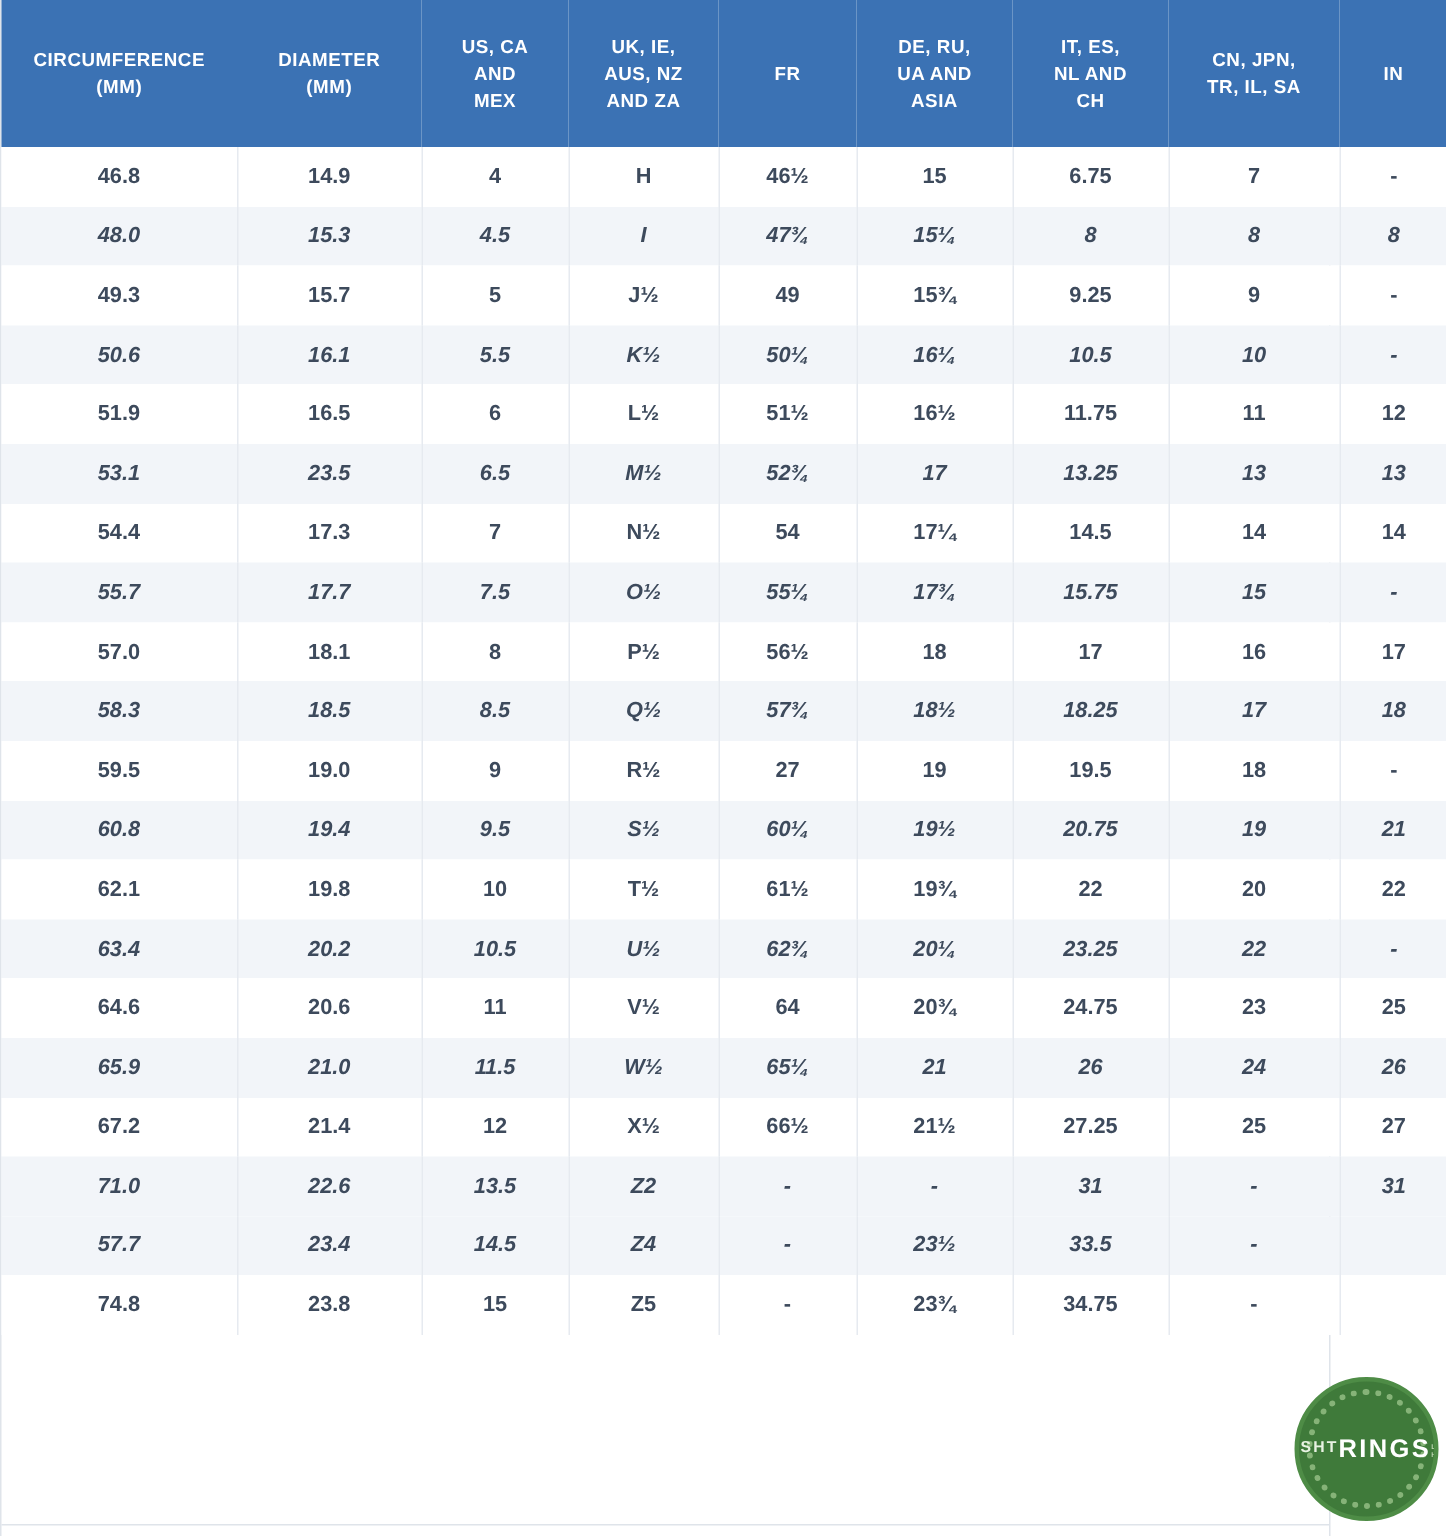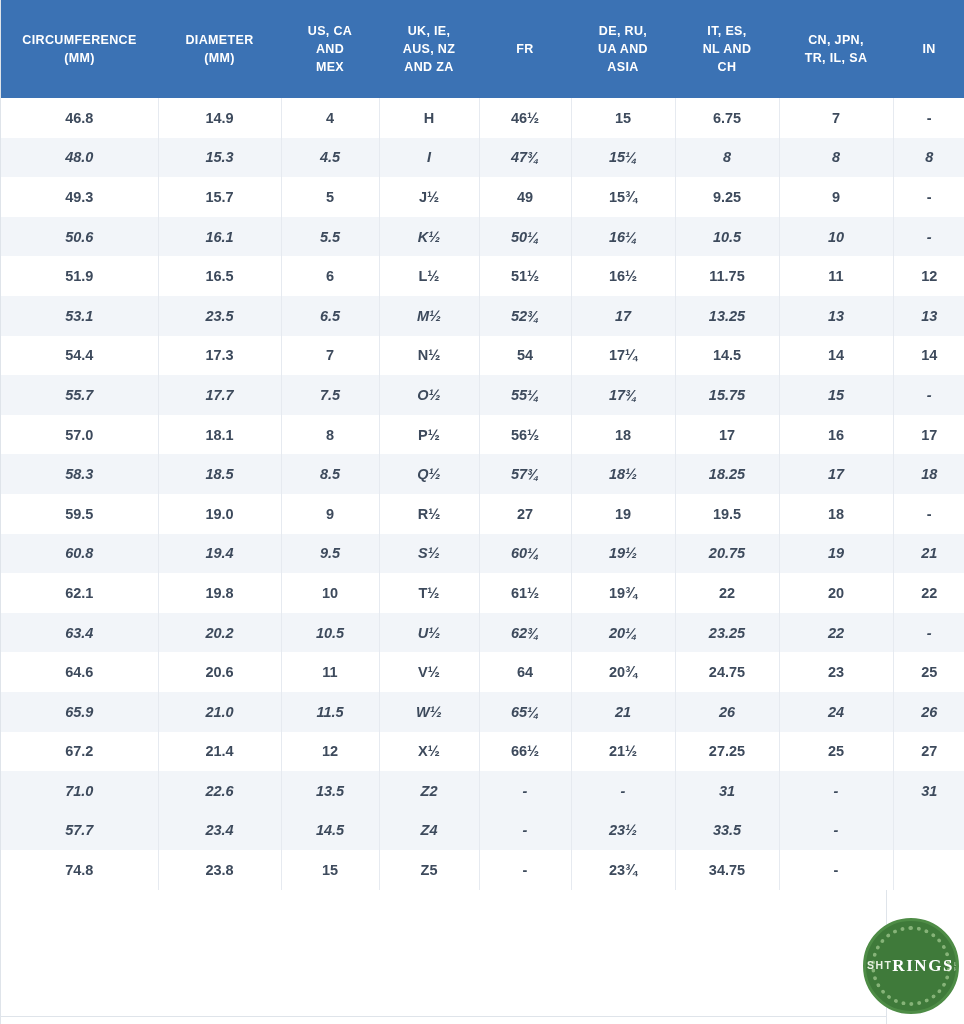--- a/index.html
+++ b/index.html
@@ -137,21 +137,20 @@
   }
 
   .logo-text-main {
     position: relative;
     z-index: 2;
     color: #ffffff;
     font-size: 17px;
     font-weight: 700;
     letter-spacing: 1.6px;
     line-height: 1.05;
-    font-family: Liberation Serif, serif;
   }
 
   .logo-text-sub {
     position: relative;
     z-index: 2;
     color: #BFD8B4;
     font-size: 4.6px;
     font-weight: 700;
     letter-spacing: 1.1px;
     margin-top: 2px;

